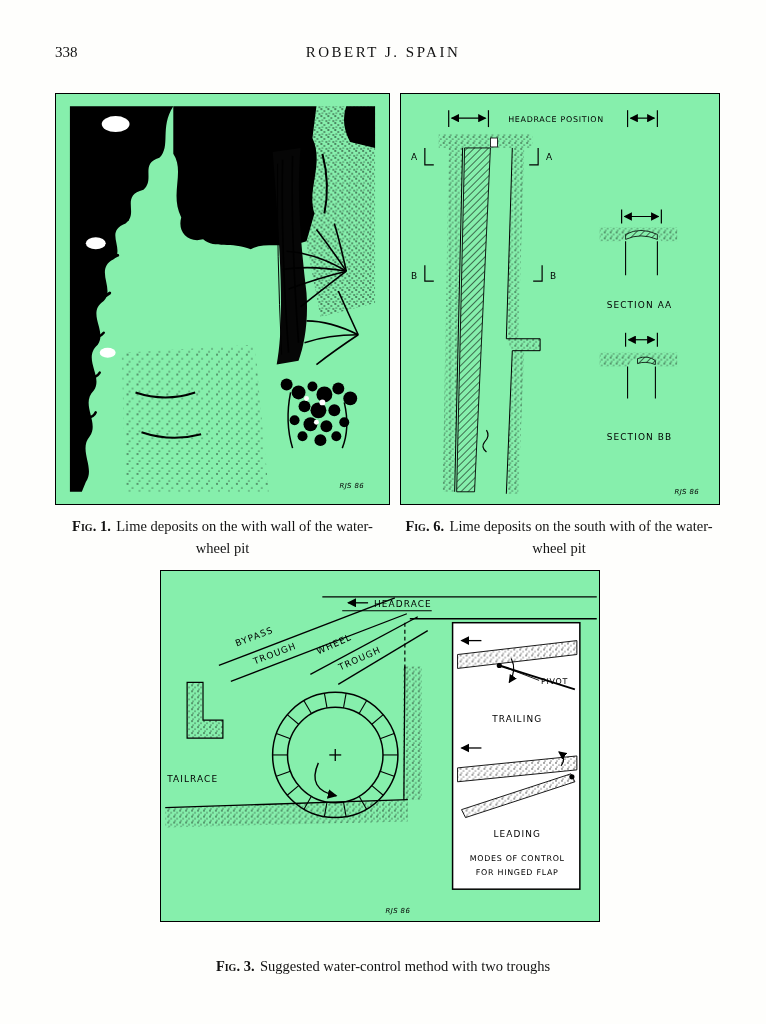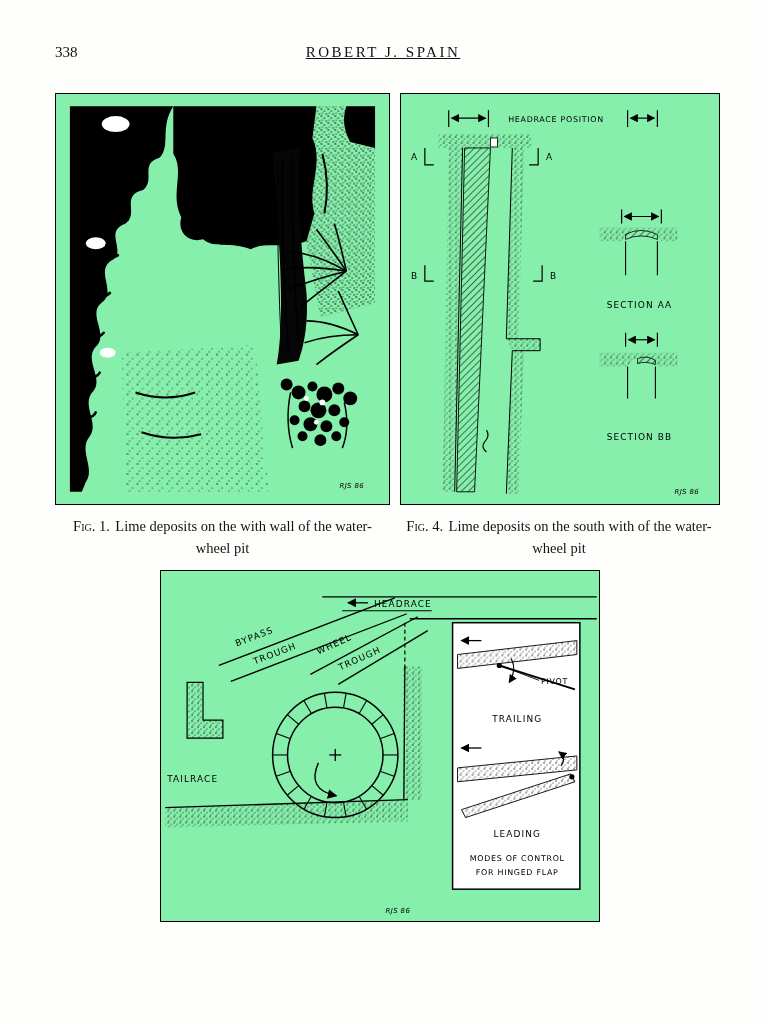--- a/index.html
+++ b/index.html
@@ -6,26 +6,26 @@
   html,body { background:#d8d8d8; }
   .page {
     position:relative; width:766px; height:1024px; margin:0 auto;
     background:#fefefc; color:#121212;
     font-family:"Liberation Serif", serif;
     overflow:hidden;
   }
   .pagenum { position:absolute; left:55px; top:44px; font-size:15px; }
   .running-head {
     position:absolute; left:0; right:0; top:44px; text-align:center;
-    font-size:15px; letter-spacing:2.5px;text-decoration:underline;
+    font-size:15px; letter-spacing:2.5px;
   }
   .figbox { position:absolute; border:1.6px solid #000; background:#86efac; }
   .figbox svg { display:block; width:100%; height:100%; }
   .caption { position:absolute; text-align:center; font-size:14.5px; line-height:1.5; }
-  .cap-label { font-variant:small-caps; margin-right:.38em; }
+  .cap-label { font-variant:small-caps; margin-right:.38em;font-weight:bold; }
   svg text { font-family:"DejaVu Sans", sans-serif; fill:#000; }
   .hand { font-size:9px; letter-spacing:1.1px; }
   .hand-sm { font-size:8px; letter-spacing:.7px; }
   .sig { font-size:7px; letter-spacing:.4px; font-style:italic; }
   .ink { stroke:#000; fill:none; }
 </style>
 </head>
 <body>
 
 <div class="page">
@@ -214,21 +214,21 @@
 
       <text class="sig" x="300" y="402" text-anchor="end">RJS 86</text>
     </svg>
   </div>
 
   <div class="caption" style="left:55px; top:516px; width:335px;">
     <span class="cap-label">Fig. 1.</span><span>Lime deposits on the with wall of the water-</span><br>
     <span>wheel pit</span>
   </div>
   <div class="caption" style="left:398px; top:516px; width:322px;">
-    <span class="cap-label">Fig. 4.</span><span>Lime deposits on the south with of the water-</span><br>
+    <span class="cap-label">Fig. 6.</span><span>Lime deposits on the south with of the water-</span><br>
     <span>wheel pit</span>
   </div>
 
   <div class="figbox" style="left:160px; top:570px; width:440px; height:352px;">
     <svg viewBox="0 0 440 352">
       <defs>
         <pattern id="f3stip" width="6" height="6" patternUnits="userSpaceOnUse">
           <circle cx="1" cy="1" r="0.7" fill="#000"></circle>
             <circle cx="4" cy="3" r="0.6" fill="#000"></circle>
           <circle cx="2" cy="5" r="0.55" fill="#000"></circle>
@@ -328,14 +328,17 @@
         </g>
 
         <text class="hand-sm" x="358" y="292" text-anchor="middle">MODES OF CONTROL</text>
         <text class="hand-sm" x="358" y="306" text-anchor="middle">FOR HINGED FLAP</text>
       </g>
 
       <text class="sig" x="238" y="344" text-anchor="middle">RJS 86</text>
     </svg>
   </div>
 
+  <div class="caption" style="left:0; top:956px; width:766px;">
+    <span class="cap-label">Fig. 3.</span><span>Suggested water-control method with two troughs</span>
+  </div>
 
 </div>
 
 </body></html>

